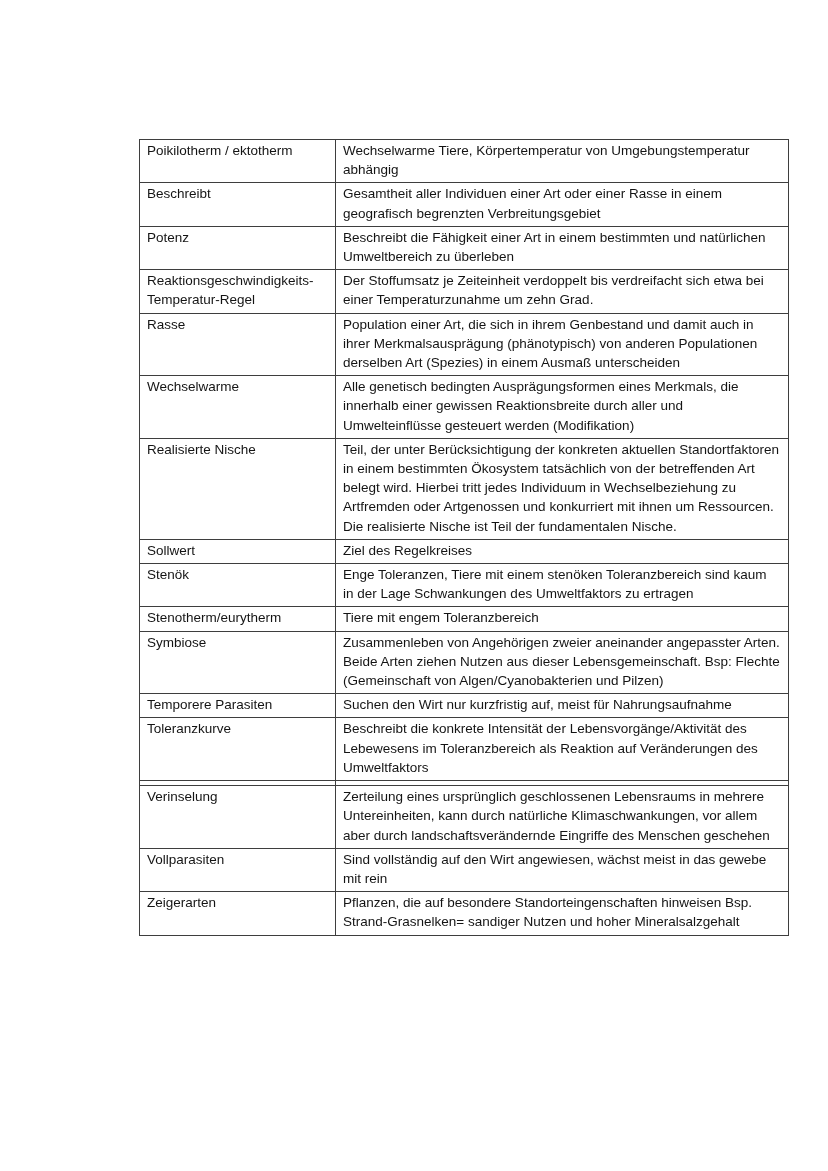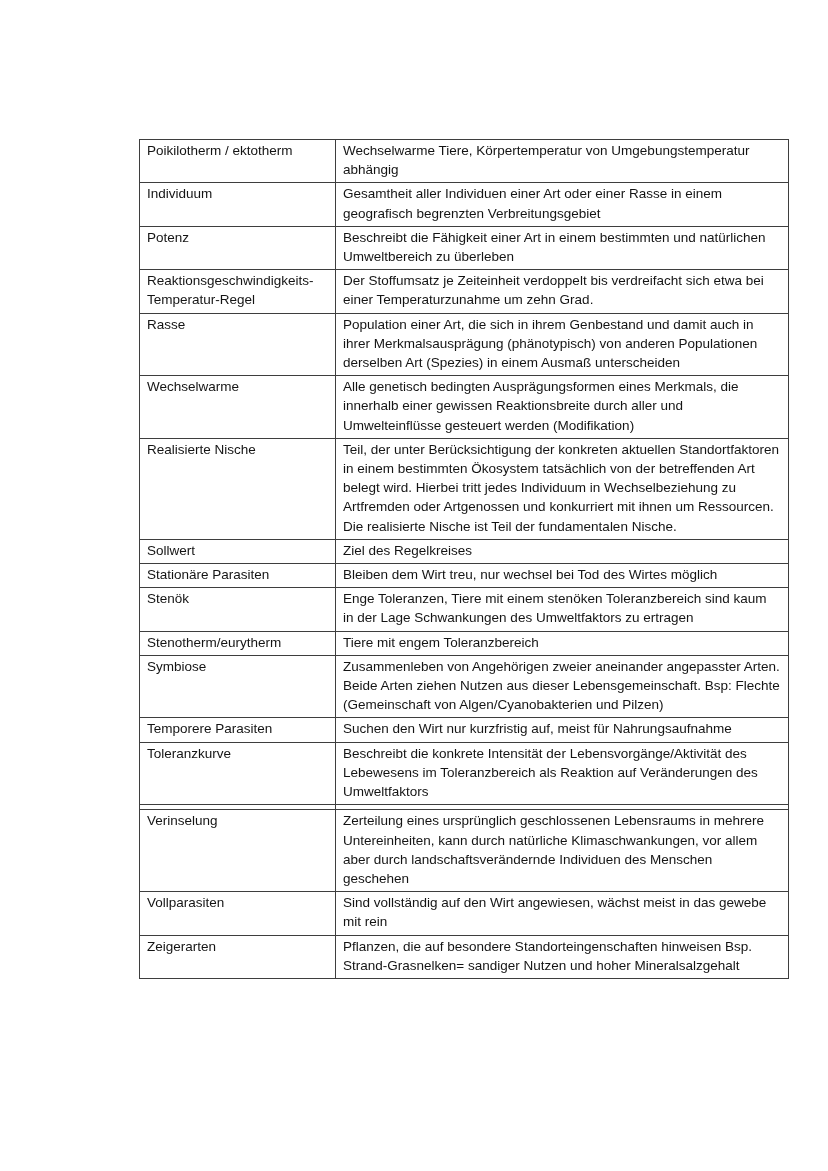--- a/index.html
+++ b/index.html
@@ -40,21 +40,21 @@
 <body>
 
 <div class="page">
   <table class="glossary">
     <tbody>
       <tr>
         <td class="term-cell">Poikilotherm / ektotherm</td>
         <td class="def-cell">Wechselwarme Tiere, Körpertemperatur von Umgebungstemperatur abhängig</td>
       </tr>
       <tr>
-        <td class="term-cell">Individuum</td>
+        <td class="term-cell">Beschreibt</td>
         <td class="def-cell">Gesamtheit aller Individuen einer Art oder einer Rasse in einem geografisch begrenzten Verbreitungsgebiet</td>
       </tr>
       <tr>
         <td class="term-cell">Potenz</td>
         <td class="def-cell">Beschreibt die Fähigkeit einer Art in einem bestimmten und natürlichen Umweltbereich zu überleben</td>
       </tr>
       <tr>
         <td class="term-cell">Reaktionsgeschwindigkeits-Temperatur-Regel</td>
         <td class="def-cell">Der Stoffumsatz je Zeiteinheit verdoppelt bis verdreifacht sich etwa bei einer Temperaturzunahme um zehn Grad.</td>
       </tr>
@@ -68,24 +68,20 @@
       </tr>
       <tr>
         <td class="term-cell">Realisierte Nische</td>
         <td class="def-cell">Teil, der unter Berücksichtigung der konkreten aktuellen Standortfaktoren in einem bestimmten Ökosystem tatsächlich von der betreffenden Art belegt wird. Hierbei tritt jedes Individuum in Wechselbeziehung zu Artfremden oder Artgenossen und konkurriert mit ihnen um Ressourcen. Die realisierte Nische ist Teil der fundamentalen Nische.</td>
       </tr>
       <tr>
         <td class="term-cell">Sollwert</td>
         <td class="def-cell">Ziel des Regelkreises</td>
       </tr>
       <tr>
-        <td class="term-cell">Stationäre Parasiten</td>
-        <td class="def-cell">Bleiben dem Wirt treu, nur wechsel bei Tod des Wirtes möglich</td>
-      </tr>
-      <tr>
         <td class="term-cell">Stenök</td>
         <td class="def-cell">Enge Toleranzen, Tiere mit einem stenöken Toleranzbereich sind kaum in der Lage Schwankungen des Umweltfaktors zu ertragen</td>
       </tr>
       <tr>
         <td class="term-cell">Stenotherm/eurytherm</td>
         <td class="def-cell">Tiere mit engem Toleranzbereich</td>
       </tr>
       <tr>
         <td class="term-cell">Symbiose</td>
         <td class="def-cell">Zusammenleben von Angehörigen zweier aneinander angepasster Arten. Beide Arten ziehen Nutzen aus dieser Lebensgemeinschaft. Bsp: Flechte (Gemeinschaft von Algen/Cyanobakterien und Pilzen)</td>
@@ -97,21 +93,21 @@
       <tr>
         <td class="term-cell">Toleranzkurve</td>
         <td class="def-cell">Beschreibt die konkrete Intensität der Lebensvorgänge/Aktivität des Lebewesens im Toleranzbereich als Reaktion auf Veränderungen des Umweltfaktors</td>
       </tr>
       <tr class="spacer-row">
         <td class="term-cell"></td>
         <td class="def-cell"></td>
       </tr>
       <tr>
         <td class="term-cell">Verinselung</td>
-        <td class="def-cell">Zerteilung eines ursprünglich geschlossenen Lebensraums in mehrere Untereinheiten, kann durch natürliche Klimaschwankungen, vor allem aber durch landschaftsverändernde Individuen des Menschen geschehen</td>
+        <td class="def-cell">Zerteilung eines ursprünglich geschlossenen Lebensraums in mehrere Untereinheiten, kann durch natürliche Klimaschwankungen, vor allem aber durch landschaftsverändernde Eingriffe des Menschen geschehen</td>
       </tr>
       <tr>
         <td class="term-cell">Vollparasiten</td>
         <td class="def-cell">Sind vollständig auf den Wirt angewiesen, wächst meist in das gewebe mit rein</td>
       </tr>
       <tr>
         <td class="term-cell">Zeigerarten</td>
         <td class="def-cell">Pflanzen, die auf besondere Standorteingenschaften hinweisen Bsp. Strand-Grasnelken= sandiger Nutzen und hoher Mineralsalzgehalt</td>
       </tr>
     </tbody>

